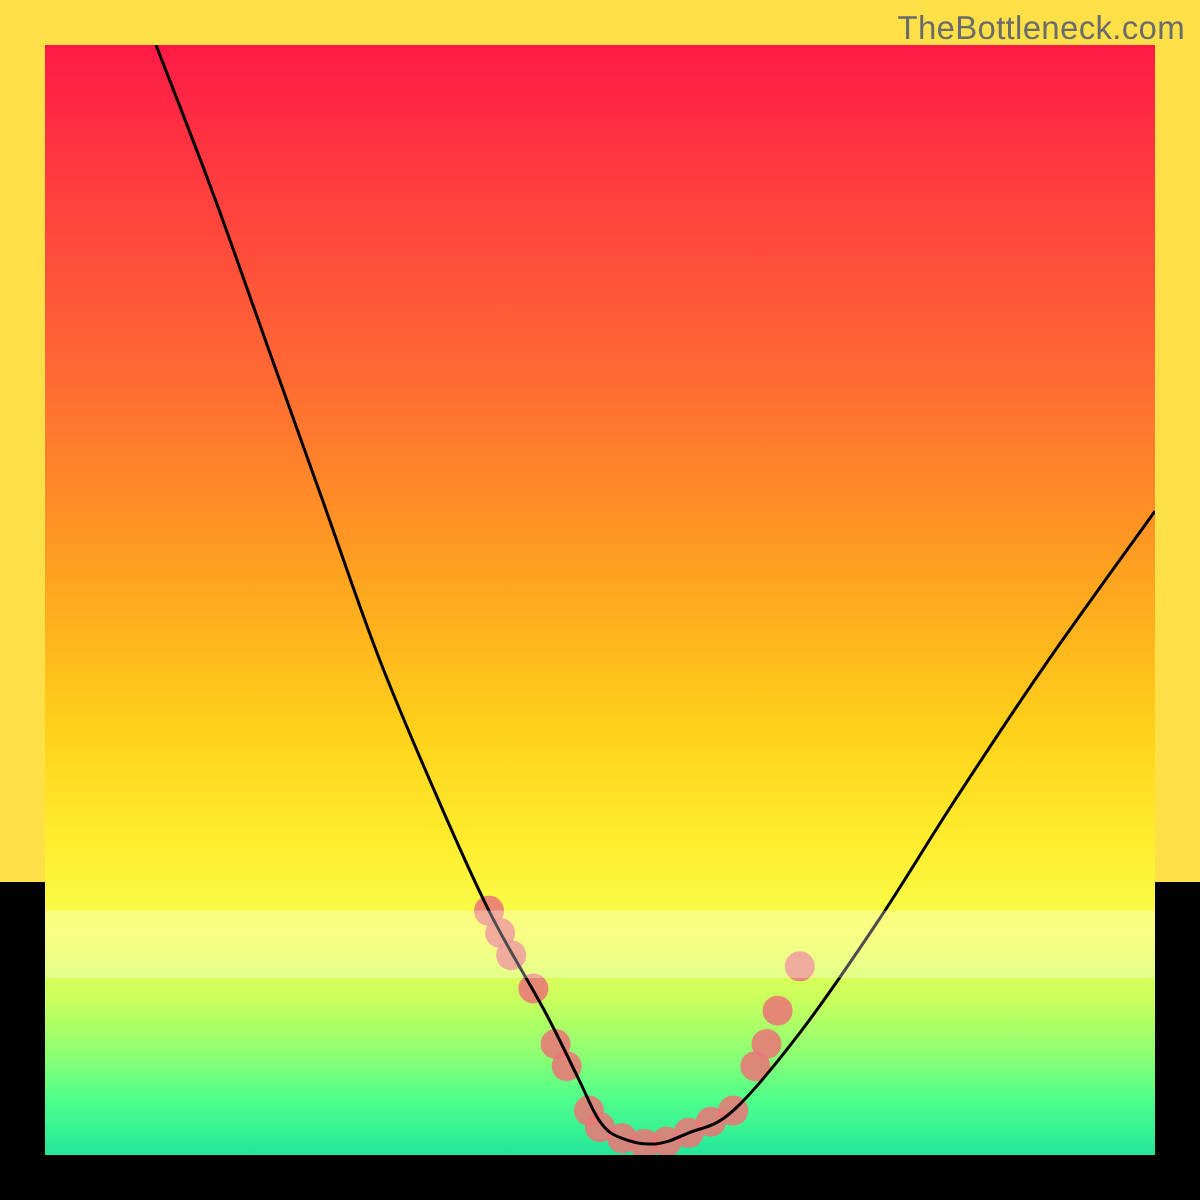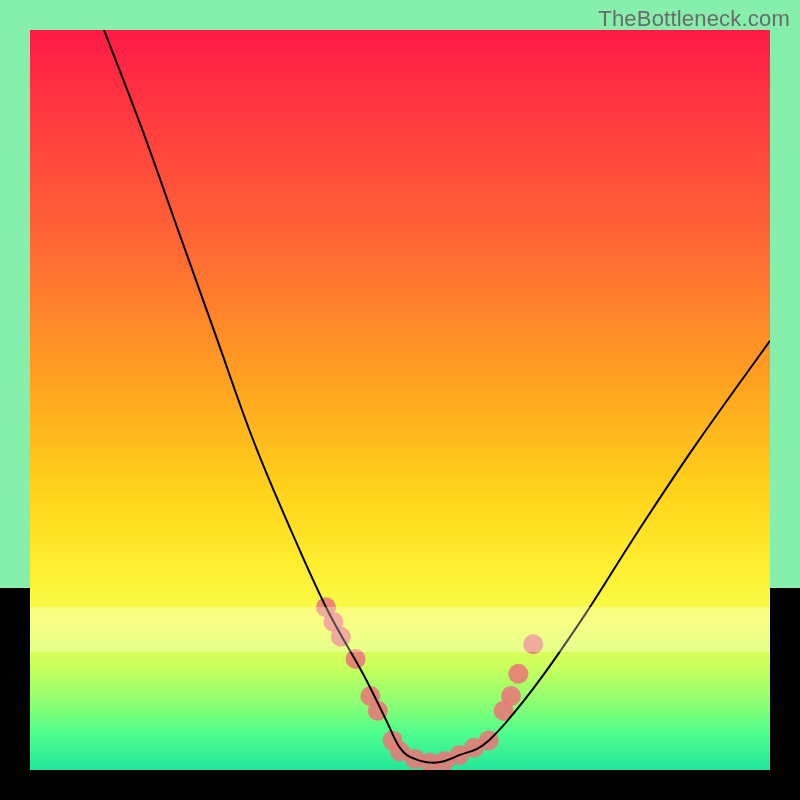--- a/index.html
+++ b/index.html
@@ -8,21 +8,21 @@
     width: 800px;
     height: 800px;
     overflow: hidden;
     background: #000;
     font-family: Arial, Helvetica, sans-serif;
   }
   .frame {
     position: relative;
     width: 800px;
     height: 588px;
-    background: #86efac;
+    background: #fde047;
   }
   .plot-area {
     position: absolute;
     left: 30px;
     top: 30px;
     width: 740px;
     height: 740px;
     
     background: linear-gradient(to bottom,
       #ff1a46 0%,

